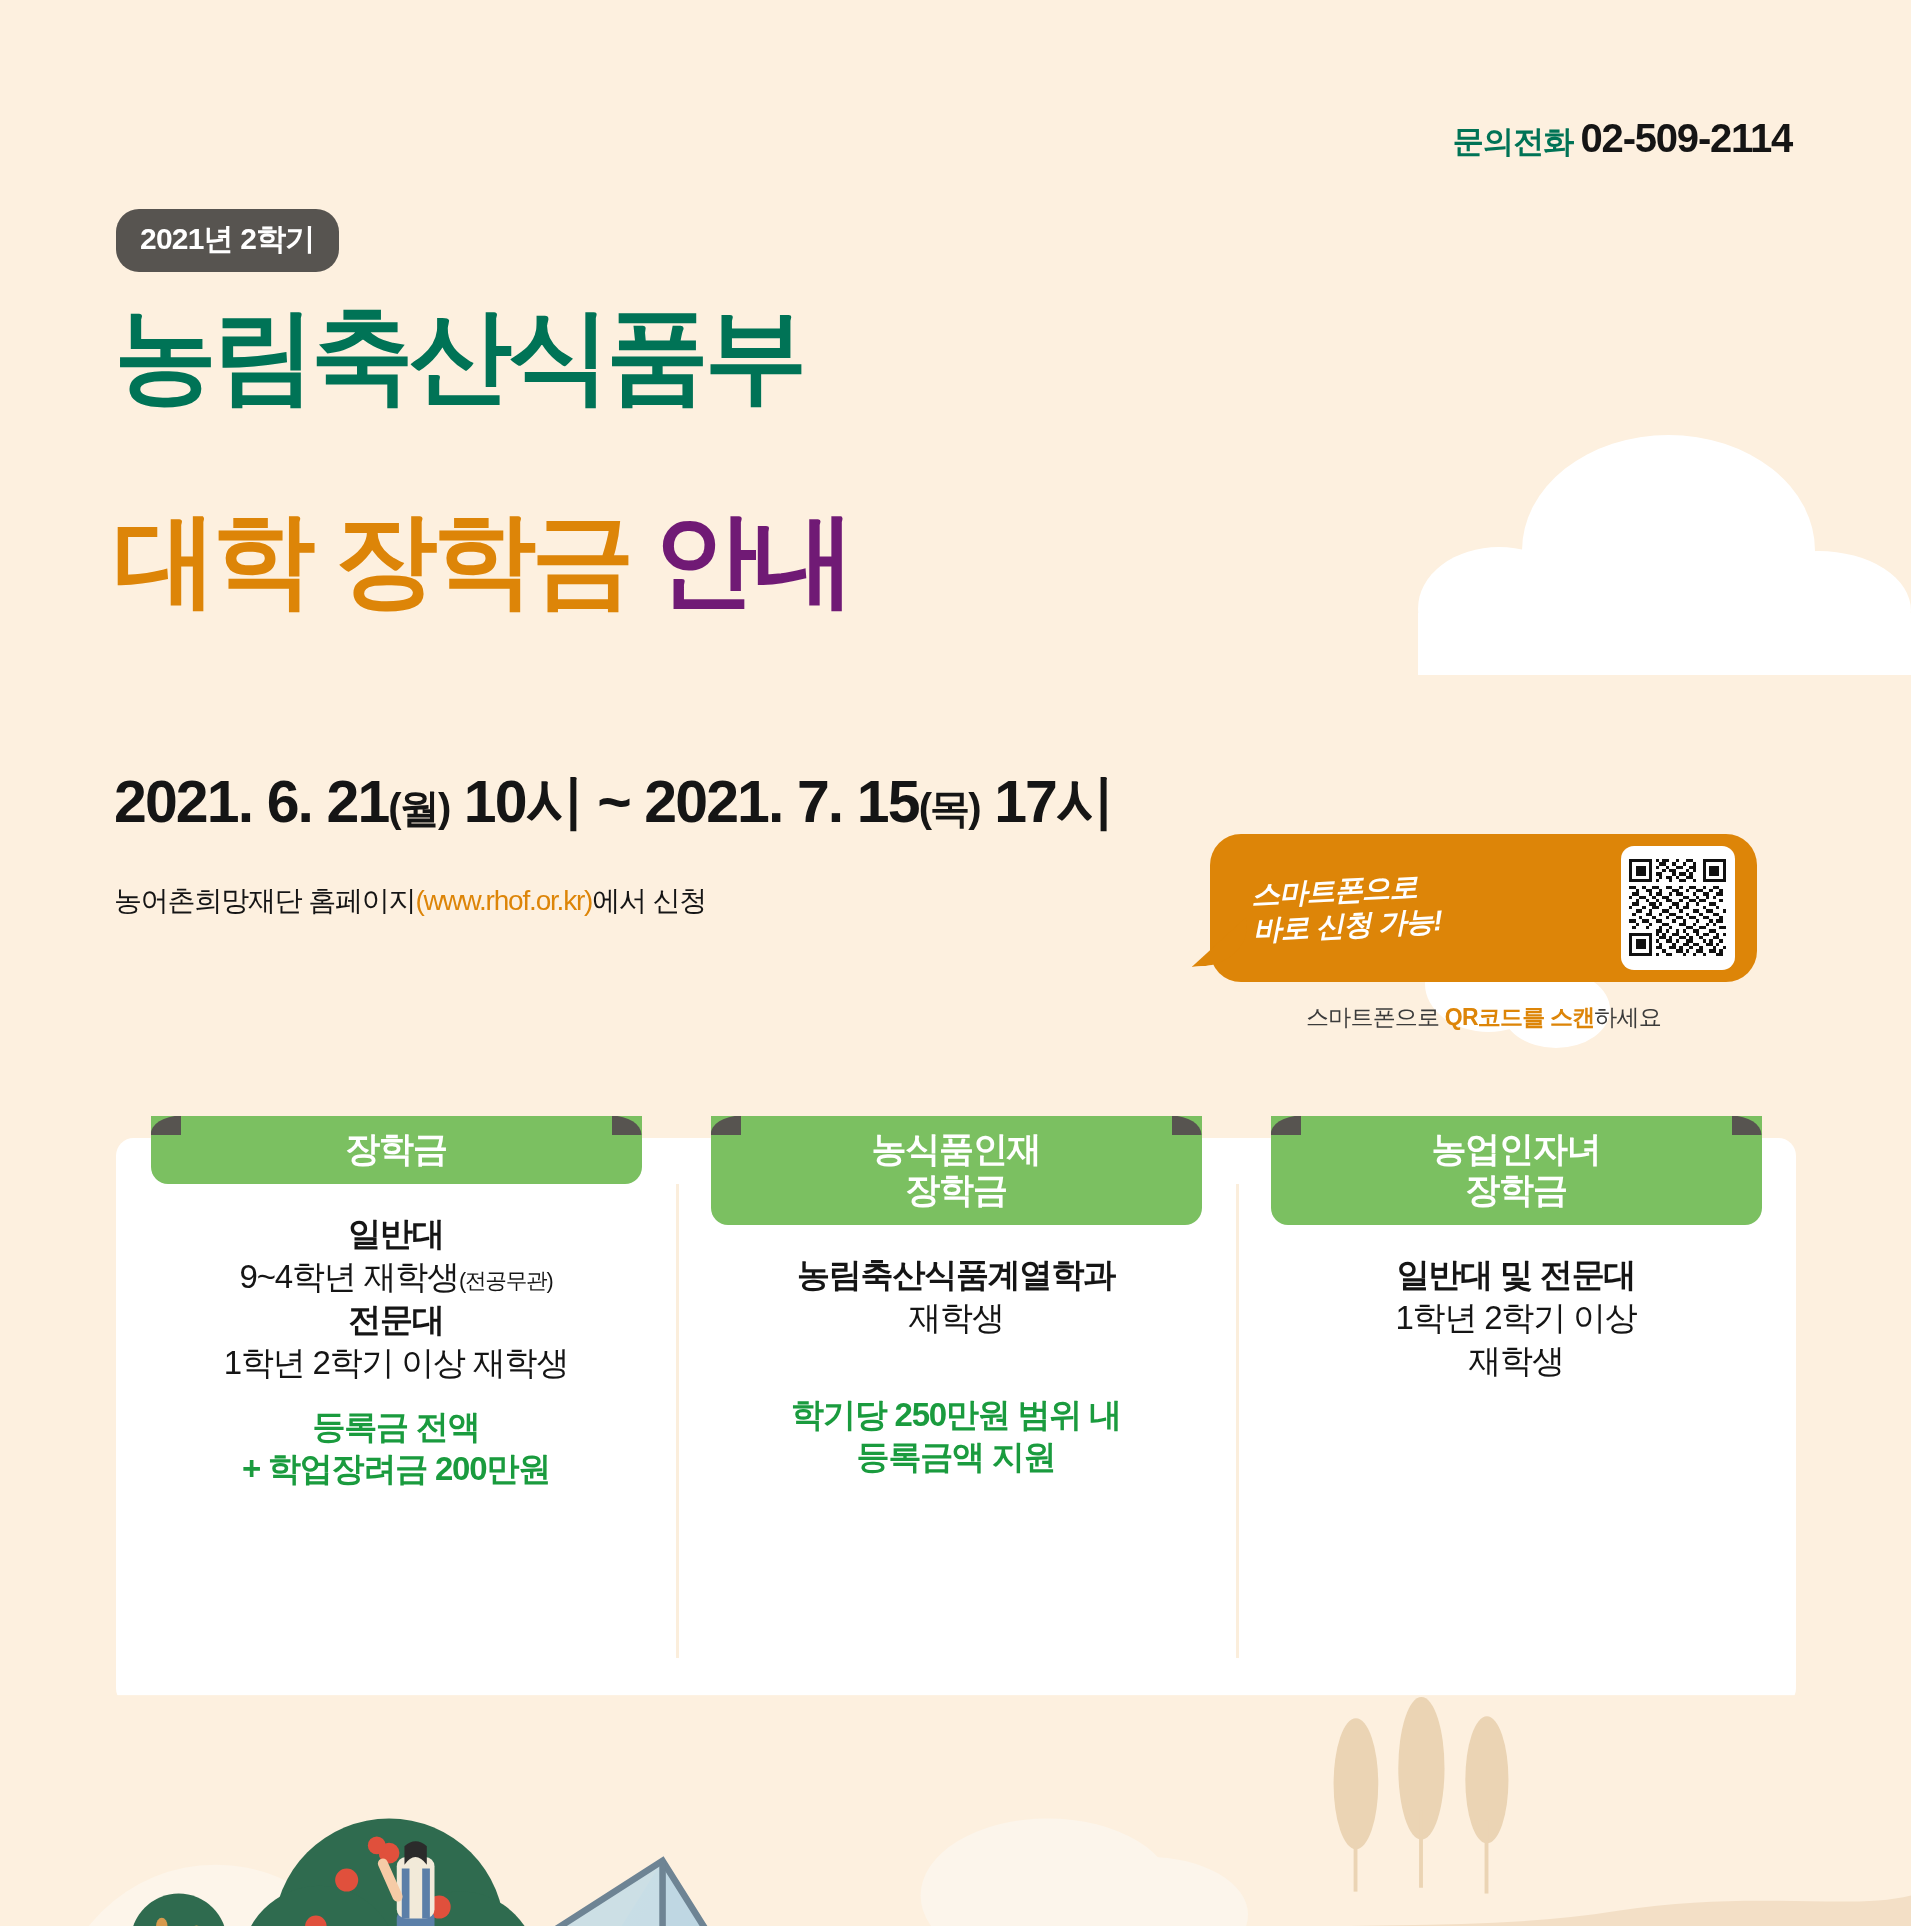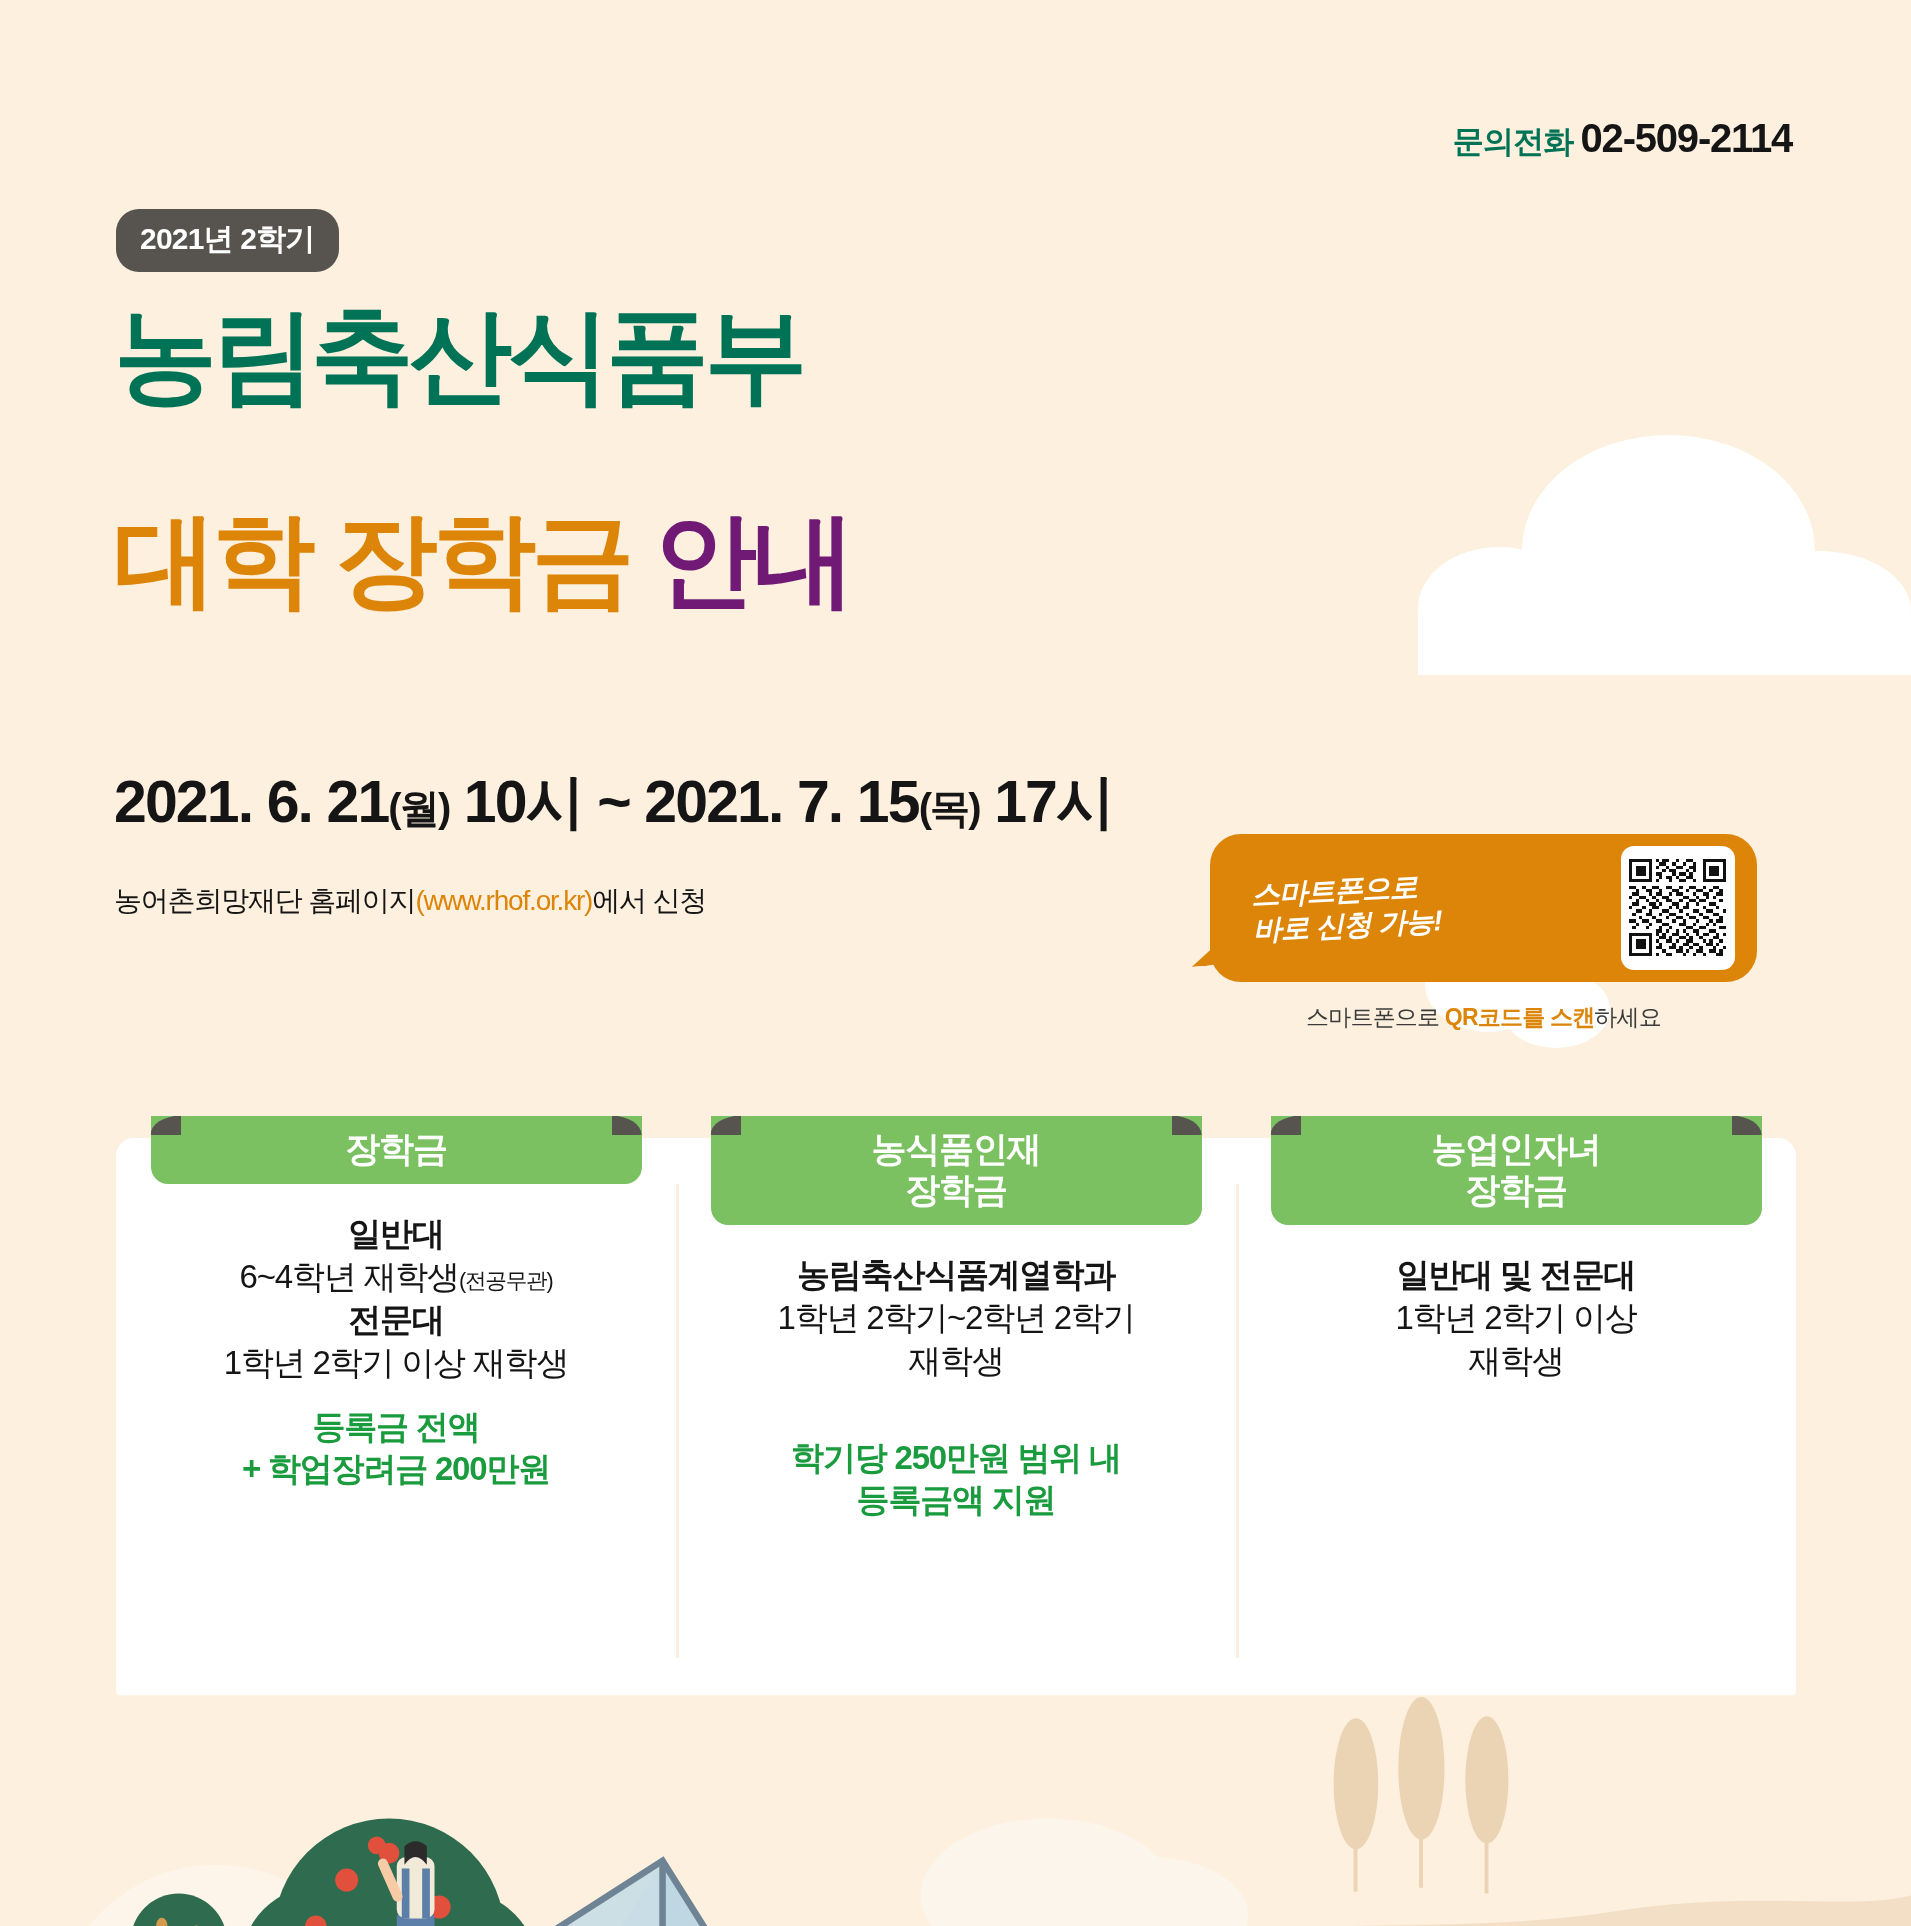--- a/index.html
+++ b/index.html
@@ -410,41 +410,40 @@
 
     <div class="card">
       <div class="card-header">
         <span class="fold-l"></span>
         <span class="fold-r"></span>
         <div>장학금</div>
       </div>
       <div class="card-body">
         <div class="strong">일반대</div>
         <div>
-          <span>6~4학년 재학생</span><span class="small">(전공무관)</span>
+          <span>9~4학년 재학생</span><span class="small">(전공무관)</span>
         </div>
         <div class="strong">전문대</div>
         <div>1학년 2학기 이상 재학생</div>
       </div>
       <div class="card-amount">
         <div>등록금 전액</div>
         <div>+ 학업장려금 200만원</div>
       </div>
     </div>
 
     <div class="card">
       <div class="card-header">
         <span class="fold-l"></span>
         <span class="fold-r"></span>
         <div>농식품인재</div>
         <div>장학금</div>
       </div>
       <div class="card-body">
         <div class="strong">농림축산식품계열학과</div>
-        <div>1학년 2학기~2학년 2학기</div>
         <div>재학생</div>
       </div>
       <div class="card-amount" style="margin-top:54px;">
         <div>학기당 250만원 범위 내</div>
         <div>등록금액 지원</div>
       </div>
     </div>
 
     <div class="card">
       <div class="card-header">

